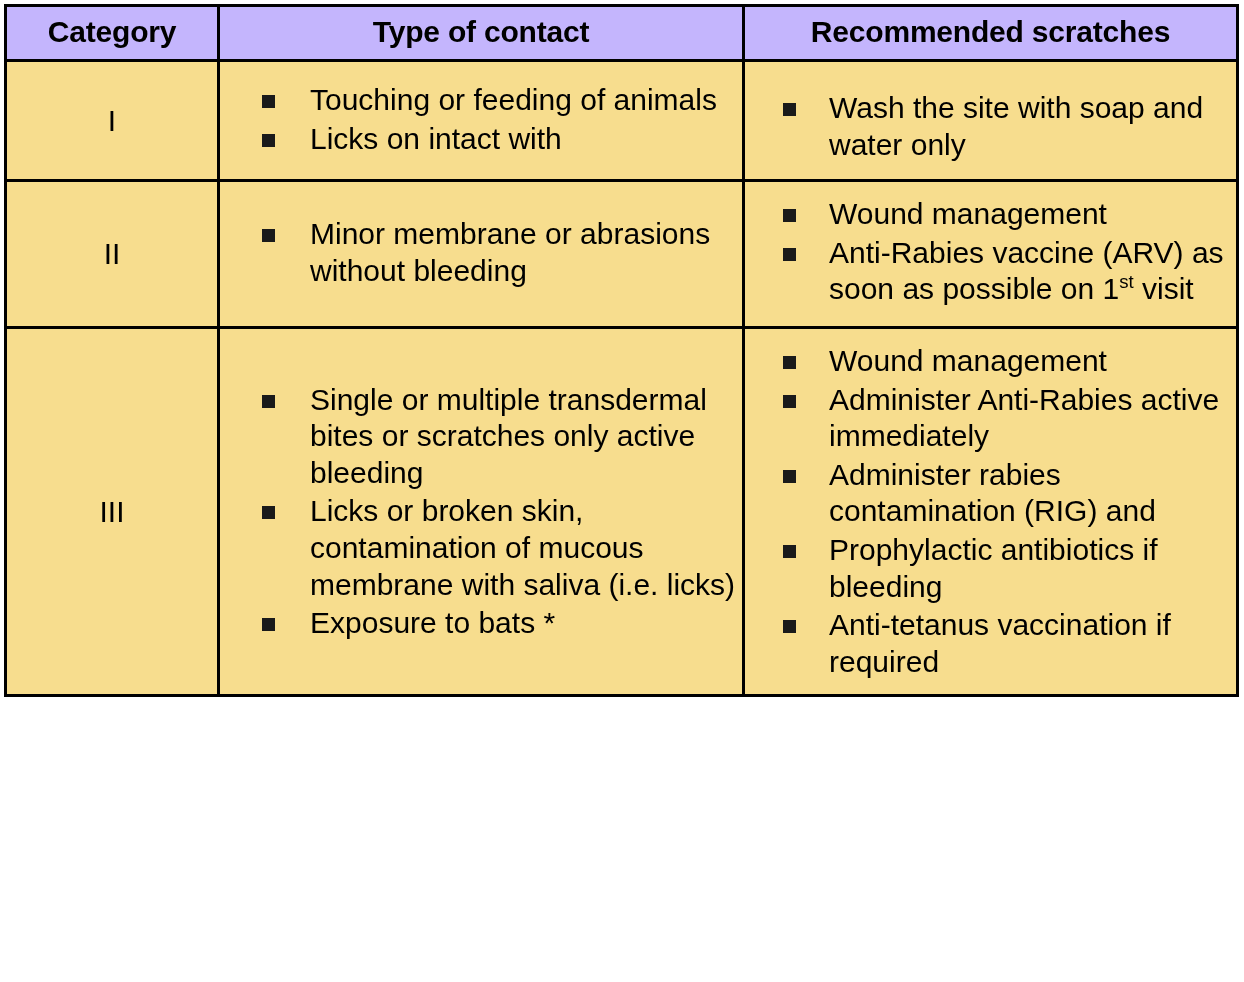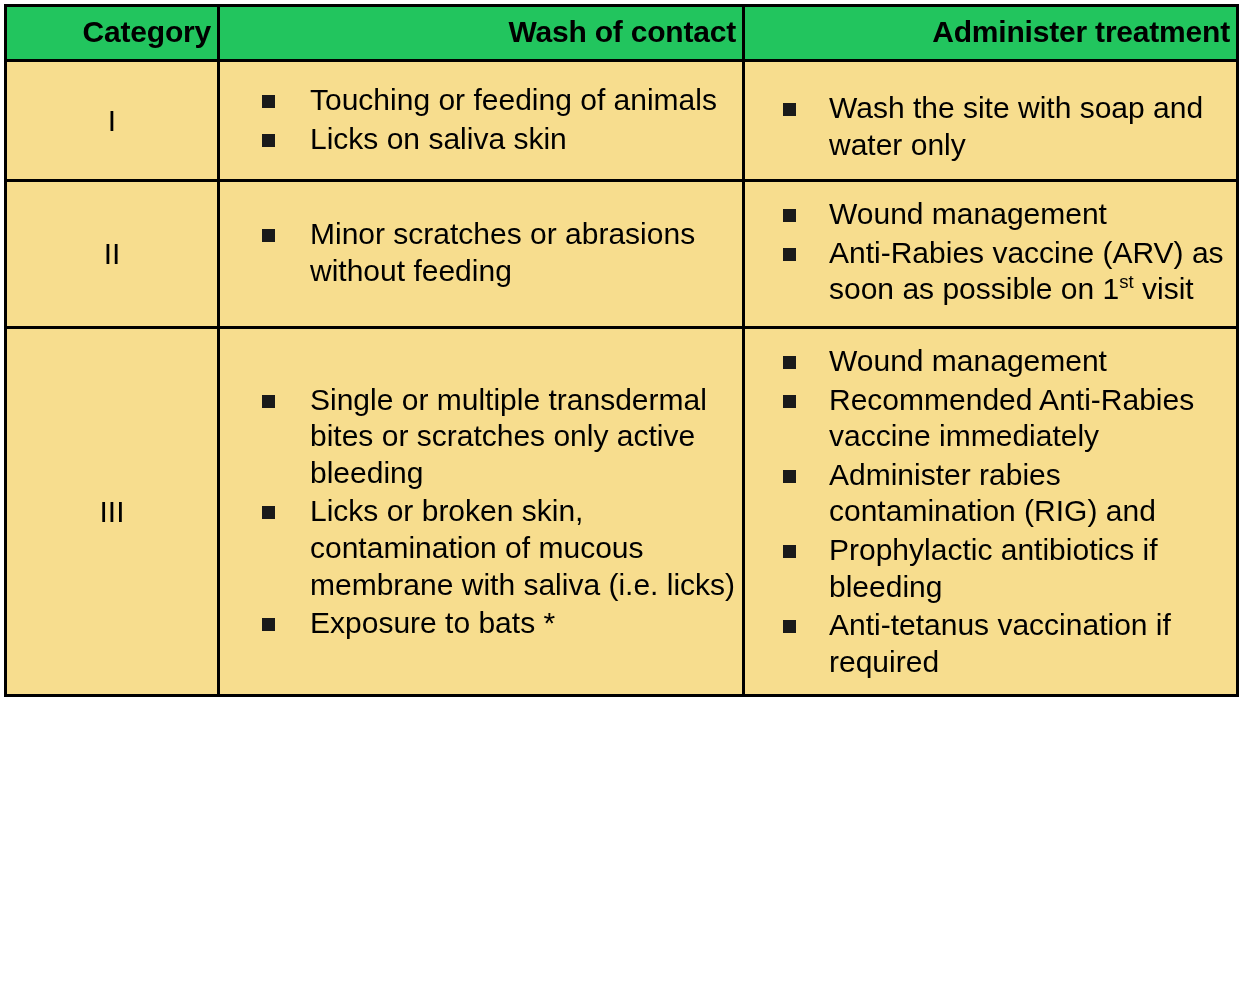--- a/index.html
+++ b/index.html
@@ -26,24 +26,24 @@
     table-layout: fixed;
     border: 3px solid #000000;
   }
   table.rabies-table th,
   table.rabies-table td {
     border: 3px solid #000000;
     vertical-align: middle;
     background: #f7dd8e;
   }
   table.rabies-table thead th {
-    background: #22c55e;
+    background: #c4b5fd;
     font-weight: bold;
     font-size: 30px;
-    text-align: right;
+    text-align: center;
     padding: 8px 6px 10px 6px;
     letter-spacing: -0.2px;
   }
   col.c-cat { width: 213px; }
   col.c-type { width: 525px; }
   col.c-treat { width: 494px; }
 
   td.cat-cell {
     text-align: center;
     font-size: 30px;
@@ -97,46 +97,46 @@
 <div class="table-wrap">
   <table class="rabies-table">
     <colgroup>
       <col class="c-cat">
       <col class="c-type">
       <col class="c-treat">
     </colgroup>
     <thead>
       <tr>
         <th>Category</th>
-        <th>Wash of contact</th>
-        <th>Administer treatment</th>
+        <th>Type of contact</th>
+        <th>Recommended scratches</th>
       </tr>
     </thead>
     <tbody>
 
       <tr class="row-1">
         <td class="cat-cell">I</td>
         <td class="list-cell contact">
           <ul class="bullets">
             <li>Touching or feeding of animals</li>
-            <li>Licks on saliva skin</li>
+            <li>Licks on intact with</li>
           </ul>
         </td>
         <td class="list-cell treat">
           <ul class="bullets">
             <li>Wash the site with soap and water only</li>
           </ul>
         </td>
       </tr>
 
       <tr class="row-2">
         <td class="cat-cell">II</td>
         <td class="list-cell contact">
           <ul class="bullets">
-            <li>Minor scratches or abrasions without feeding</li>
+            <li>Minor membrane or abrasions without bleeding</li>
           </ul>
         </td>
         <td class="list-cell treat">
           <ul class="bullets">
             <li>Wound management</li>
             <li>Anti-Rabies vaccine (ARV) as soon as possible on 1<sup>st</sup> visit</li>
           </ul>
         </td>
       </tr>
 
@@ -145,21 +145,21 @@
         <td class="list-cell contact">
           <ul class="bullets">
             <li>Single or multiple transdermal bites or scratches only active bleeding</li>
             <li>Licks or broken skin, contamination of mucous membrane with saliva (i.e. licks)</li>
             <li>Exposure to bats *</li>
           </ul>
         </td>
         <td class="list-cell treat">
           <ul class="bullets">
             <li>Wound management</li>
-            <li>Recommended Anti-Rabies vaccine immediately</li>
+            <li>Administer Anti-Rabies active immediately</li>
             <li>Administer rabies contamination (RIG) and</li>
             <li>Prophylactic antibiotics if bleeding</li>
             <li>Anti-tetanus vaccination if required</li>
           </ul>
         </td>
       </tr>
 
     </tbody>
   </table>
 </div>

